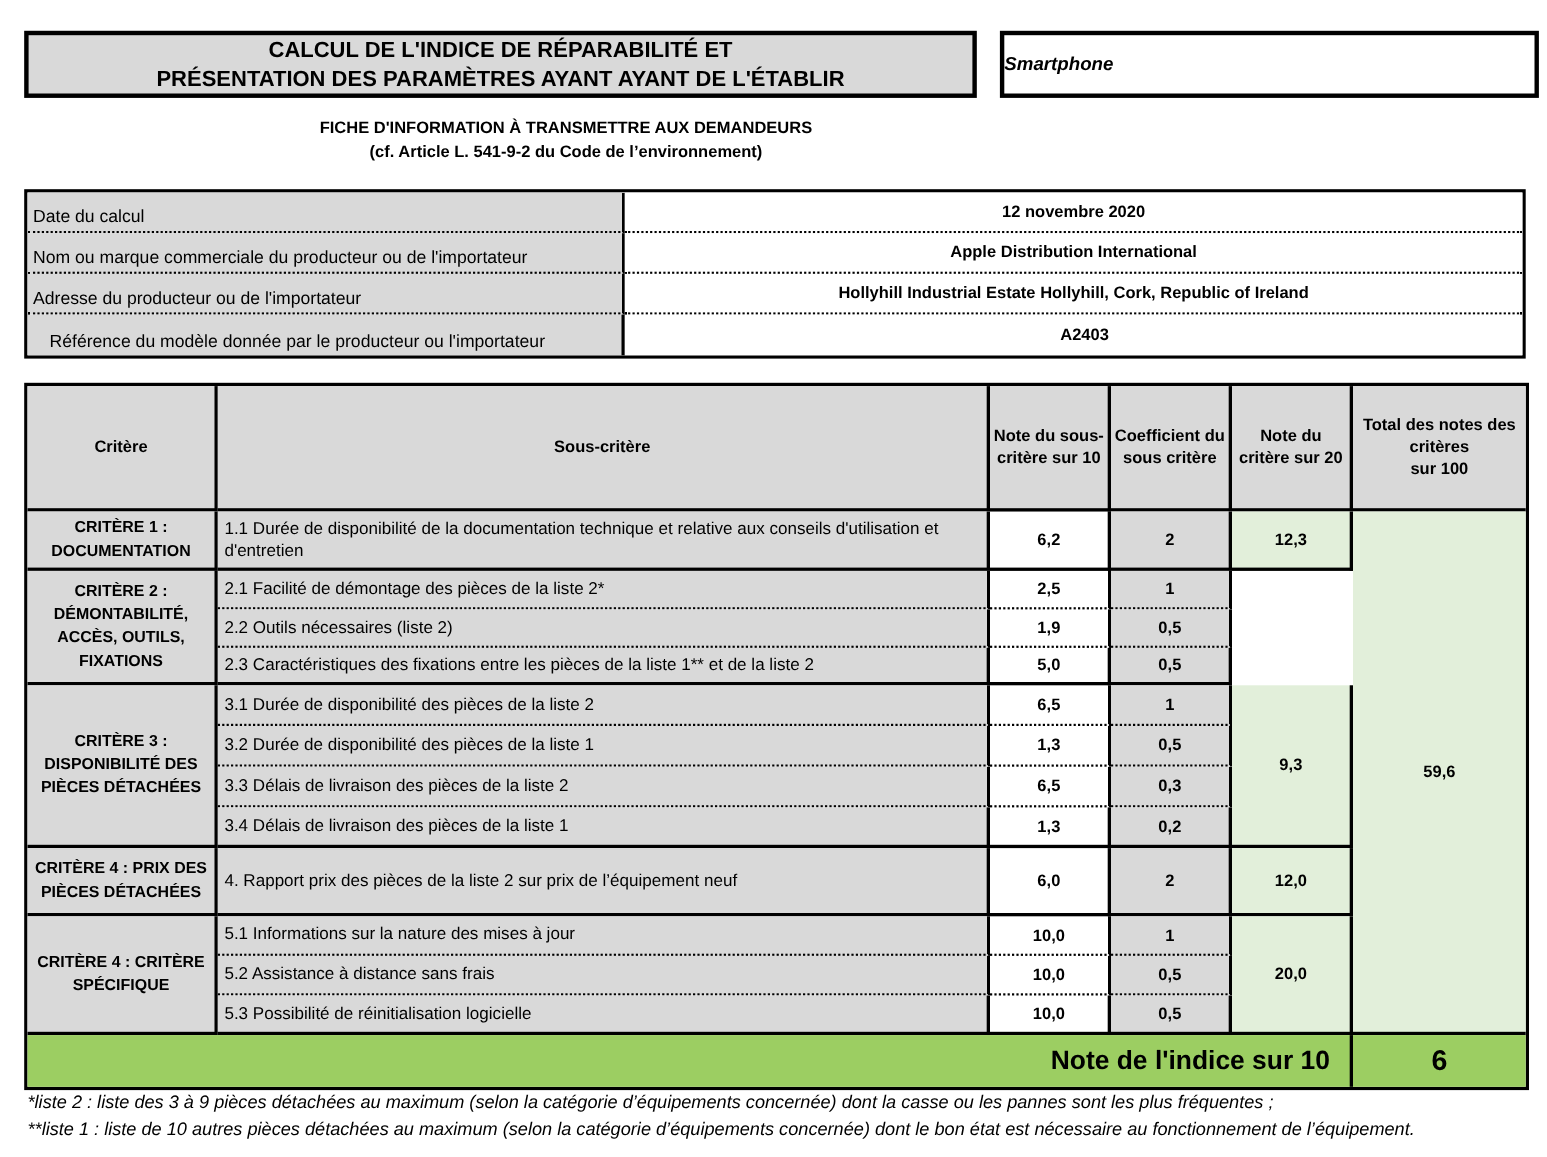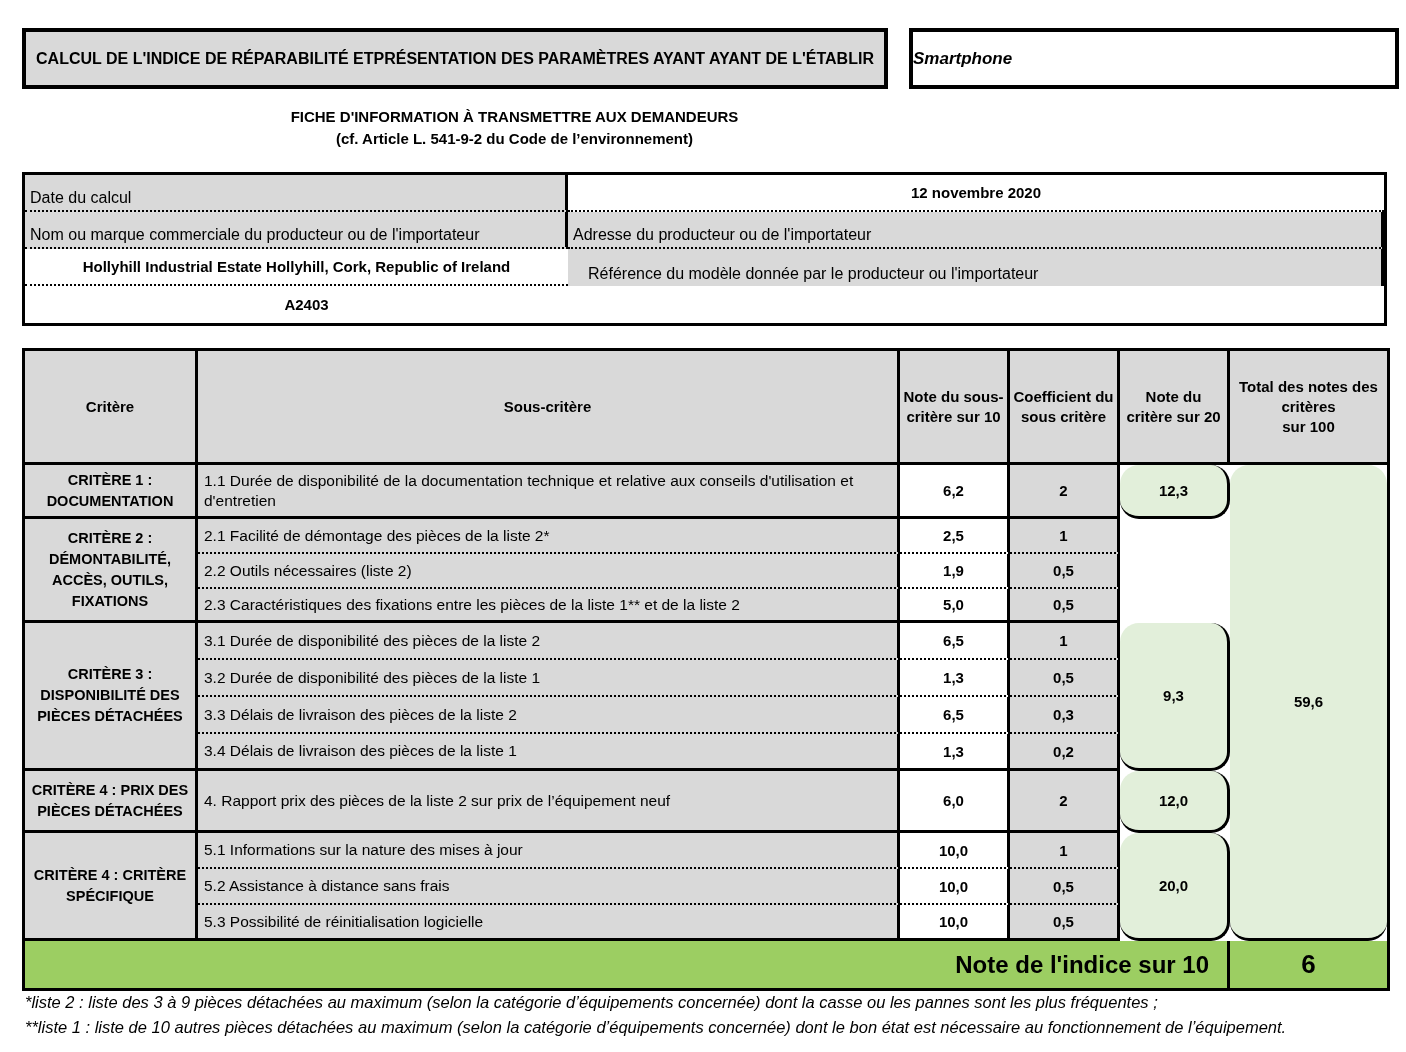--- a/index.html
+++ b/index.html
@@ -7,22 +7,22 @@
   body {
     width:1406px; height:1052px; position:relative;
     font-family:"Liberation Sans", sans-serif; color:#000;
   }
   .pl { white-space:pre-line; }
 
   
   .title-box {
     position:absolute; left:22px; top:28px; width:866px; height:61px;
     background:#D9D9D9; border:4px solid #000;
-    display:flex; justify-content:center; align-items:center;
-    font-weight:bold; font-size:16px; line-height:26px; text-align:center;
+    display:flex; flex-direction:column; justify-content:center; align-items:center;
+    font-weight:bold; font-size:20px; line-height:26px; text-align:center;
   }
   .product-box {
     position:absolute; left:894px; top:28px; width:490px; height:61px;
     background:#fff; border:4px solid #000;
     display:flex; align-items:center;
     font-weight:bold; font-style:italic; font-size:17px;margin-left:15px;
   }
   .subtitle {
     position:absolute; left:22px; top:106px; width:985px; text-align:center;
     font-weight:bold;
@@ -54,21 +54,21 @@
     grid-template-columns:173px 702px 110px 110px 110px 157px;
     grid-template-rows:114px 54px 35px 35px 34px 37px 37px 37px 37px 62px 36px 36px 36px 47px;
     border:3px solid #000; background:#fff;
   }
   .c {
     border-right:3px solid #000; border-bottom:3px solid #000;
     display:flex; align-items:center; justify-content:center;
     text-align:center; overflow:hidden;
   }
   .grey { background:#D9D9D9; }
-  .lg   { background:#E2EFDA;border-radius:19px; }
+  .lg   { background:#E2EFDA; }
   .green{ background:#9CCE62; }
   .hdr  { font-weight:bold; font-size:15px; line-height:20px; }
   .lab  { font-weight:bold; font-size:14.5px; line-height:21px; }
   .sub  {
     justify-content:flex-start; text-align:left; padding:2px 8px 2px 6px;
     font-size:15.5px; line-height:20px;
   }
   .val  { font-weight:bold; font-size:15px; }
   .dot  { border-bottom:2px dotted #000; }
   .nor  { border-right:none; }
@@ -98,20 +98,21 @@
 
 <div class="subtitle">
   <div class="l1">FICHE D'INFORMATION À TRANSMETTRE AUX DEMANDEURS</div>
   <div class="l2">(cf. Article L. 541-9-2 du Code de l’environnement)</div>
 </div>
 
 <div class="info-table">
   <div class="info-label">Date du calcul</div>
   <div class="info-value">12 novembre 2020</div>
   <div class="info-label">Nom ou marque commerciale du producteur ou de l'importateur</div>
+  <div class="info-value">Apple Distribution International</div>
   <div class="info-label">Adresse du producteur ou de l'importateur</div>
   <div class="info-value">Hollyhill Industrial Estate Hollyhill, Cork, Republic of Ireland</div>
   <div class="info-label last">Référence du modèle donnée par le producteur ou l'importateur</div>
   <div class="info-value last">A2403</div>
 </div>
 
 <div class="main-table">
 
   <div class="c grey hdr" style="grid-area:1/1/2/2">Critère</div>
   <div class="c grey hdr" style="grid-area:1/2/2/3">Sous-critère</div>

